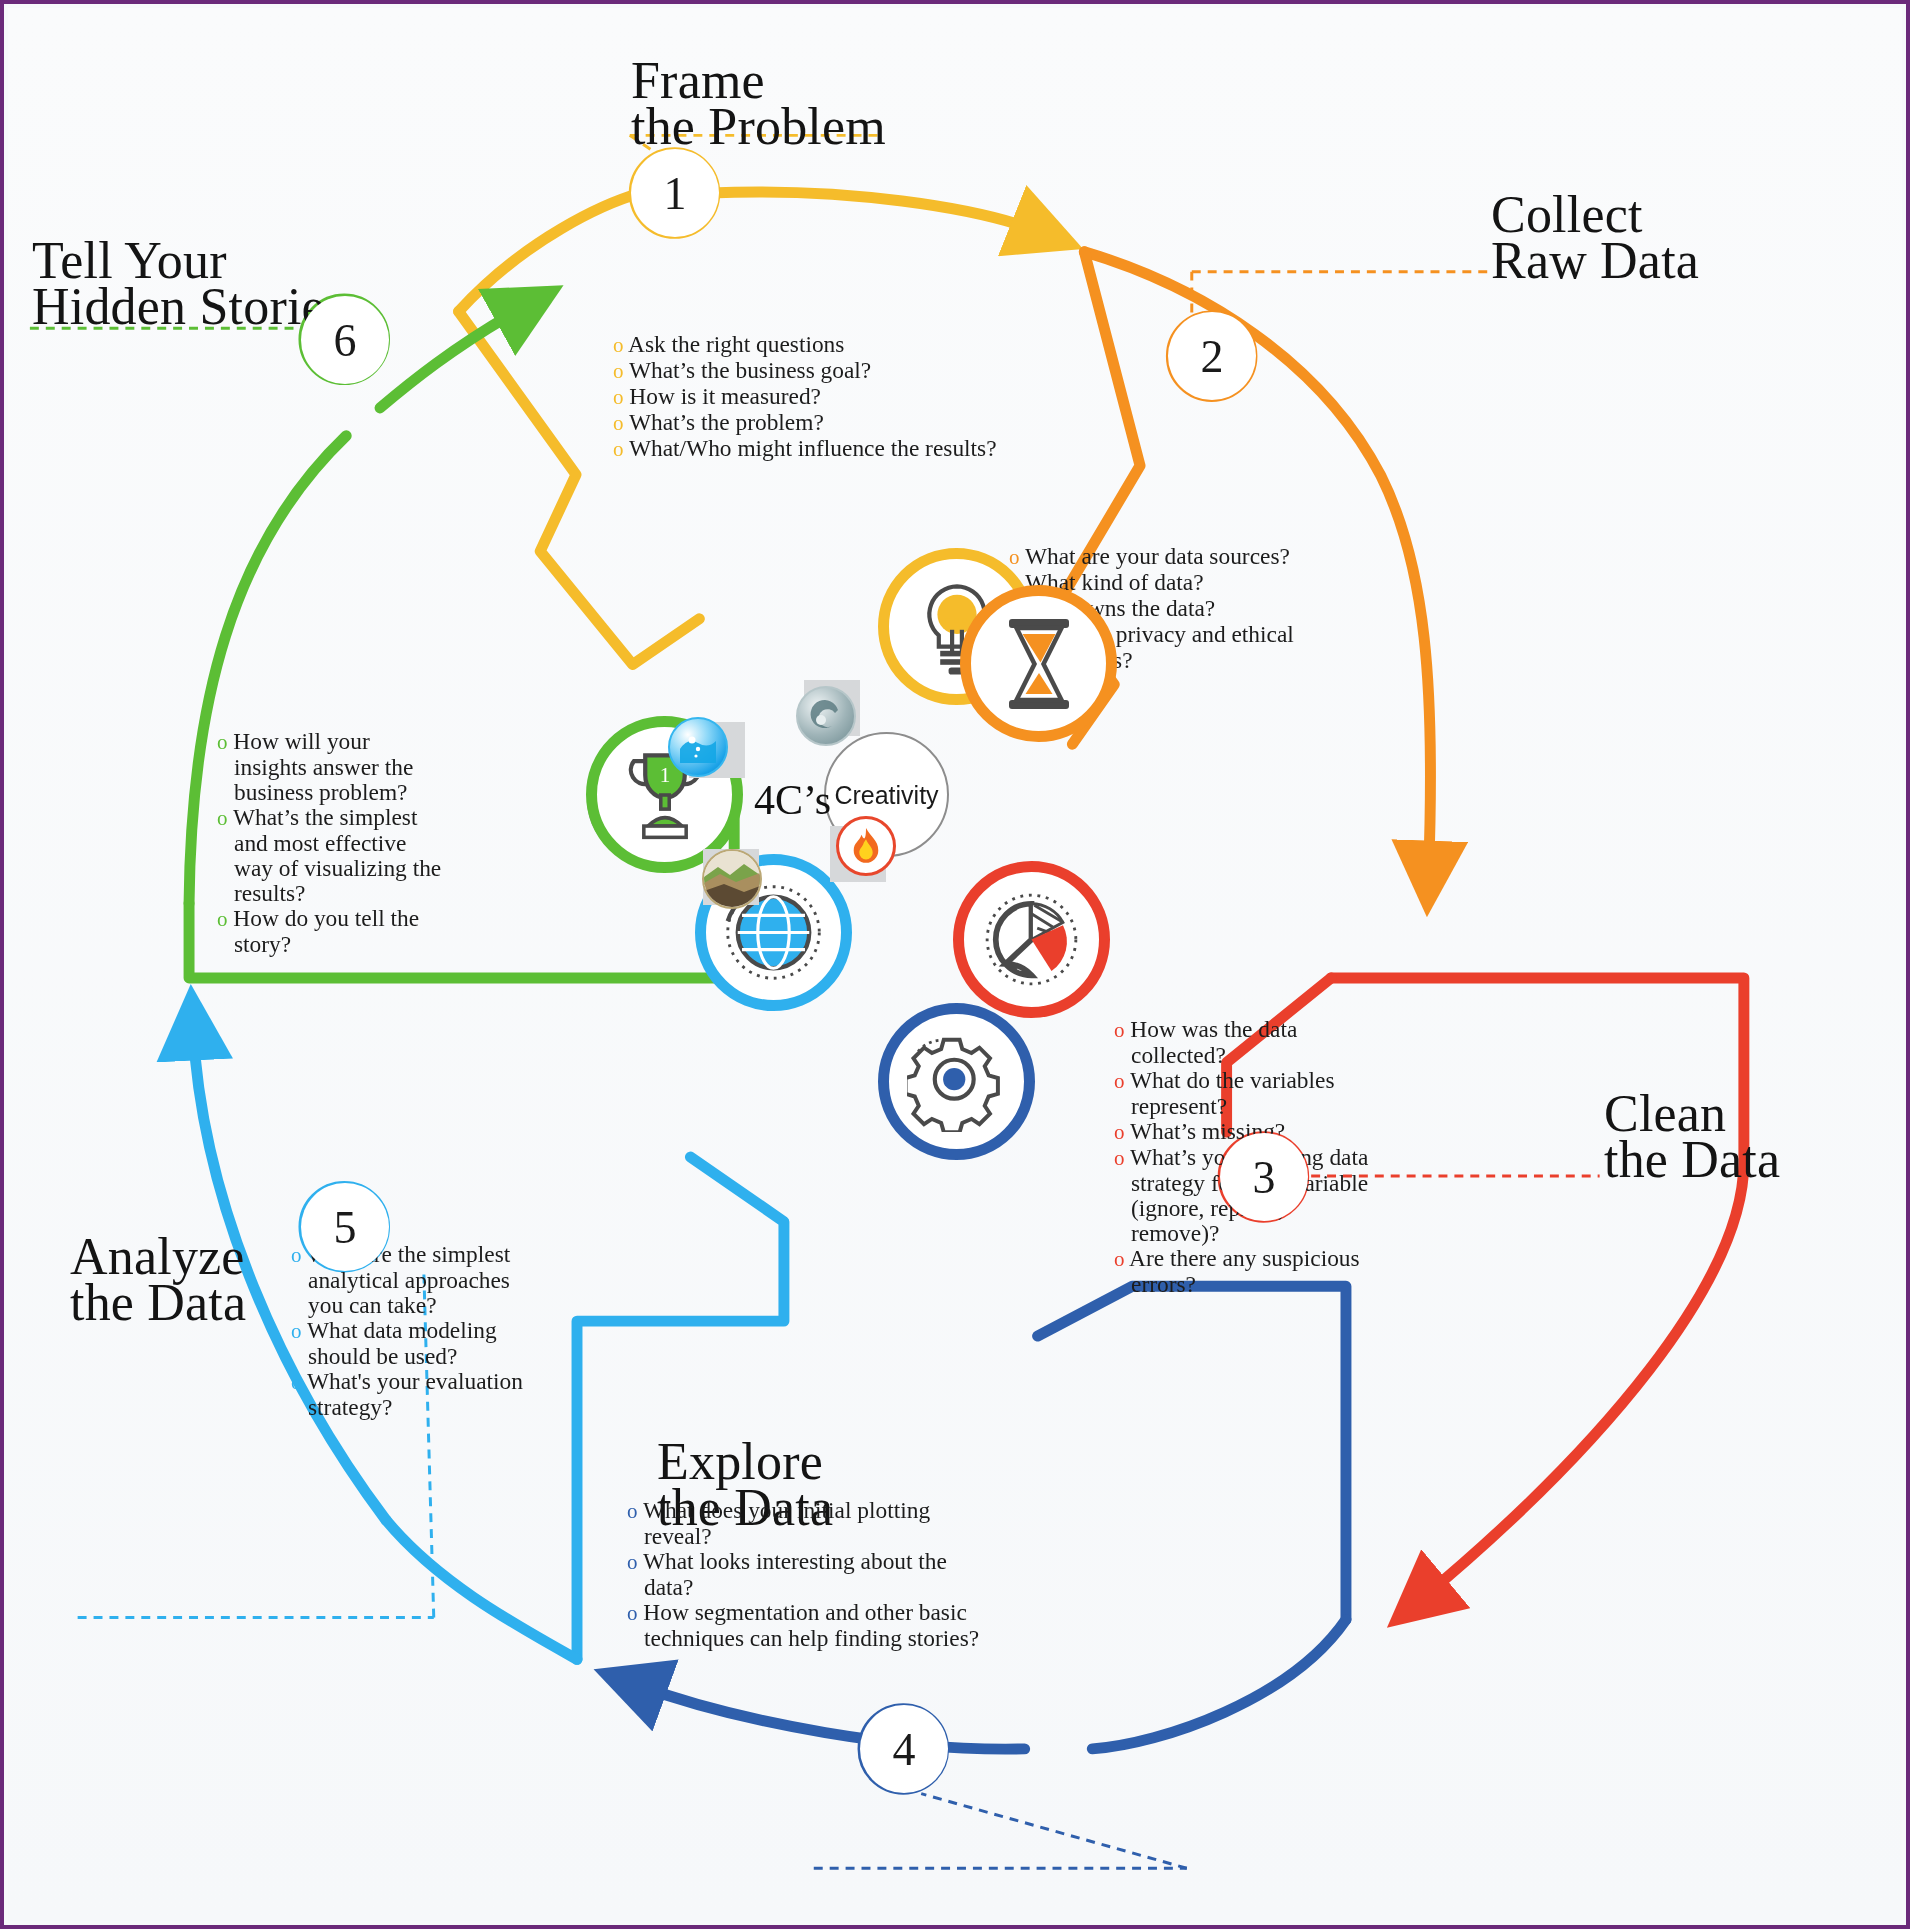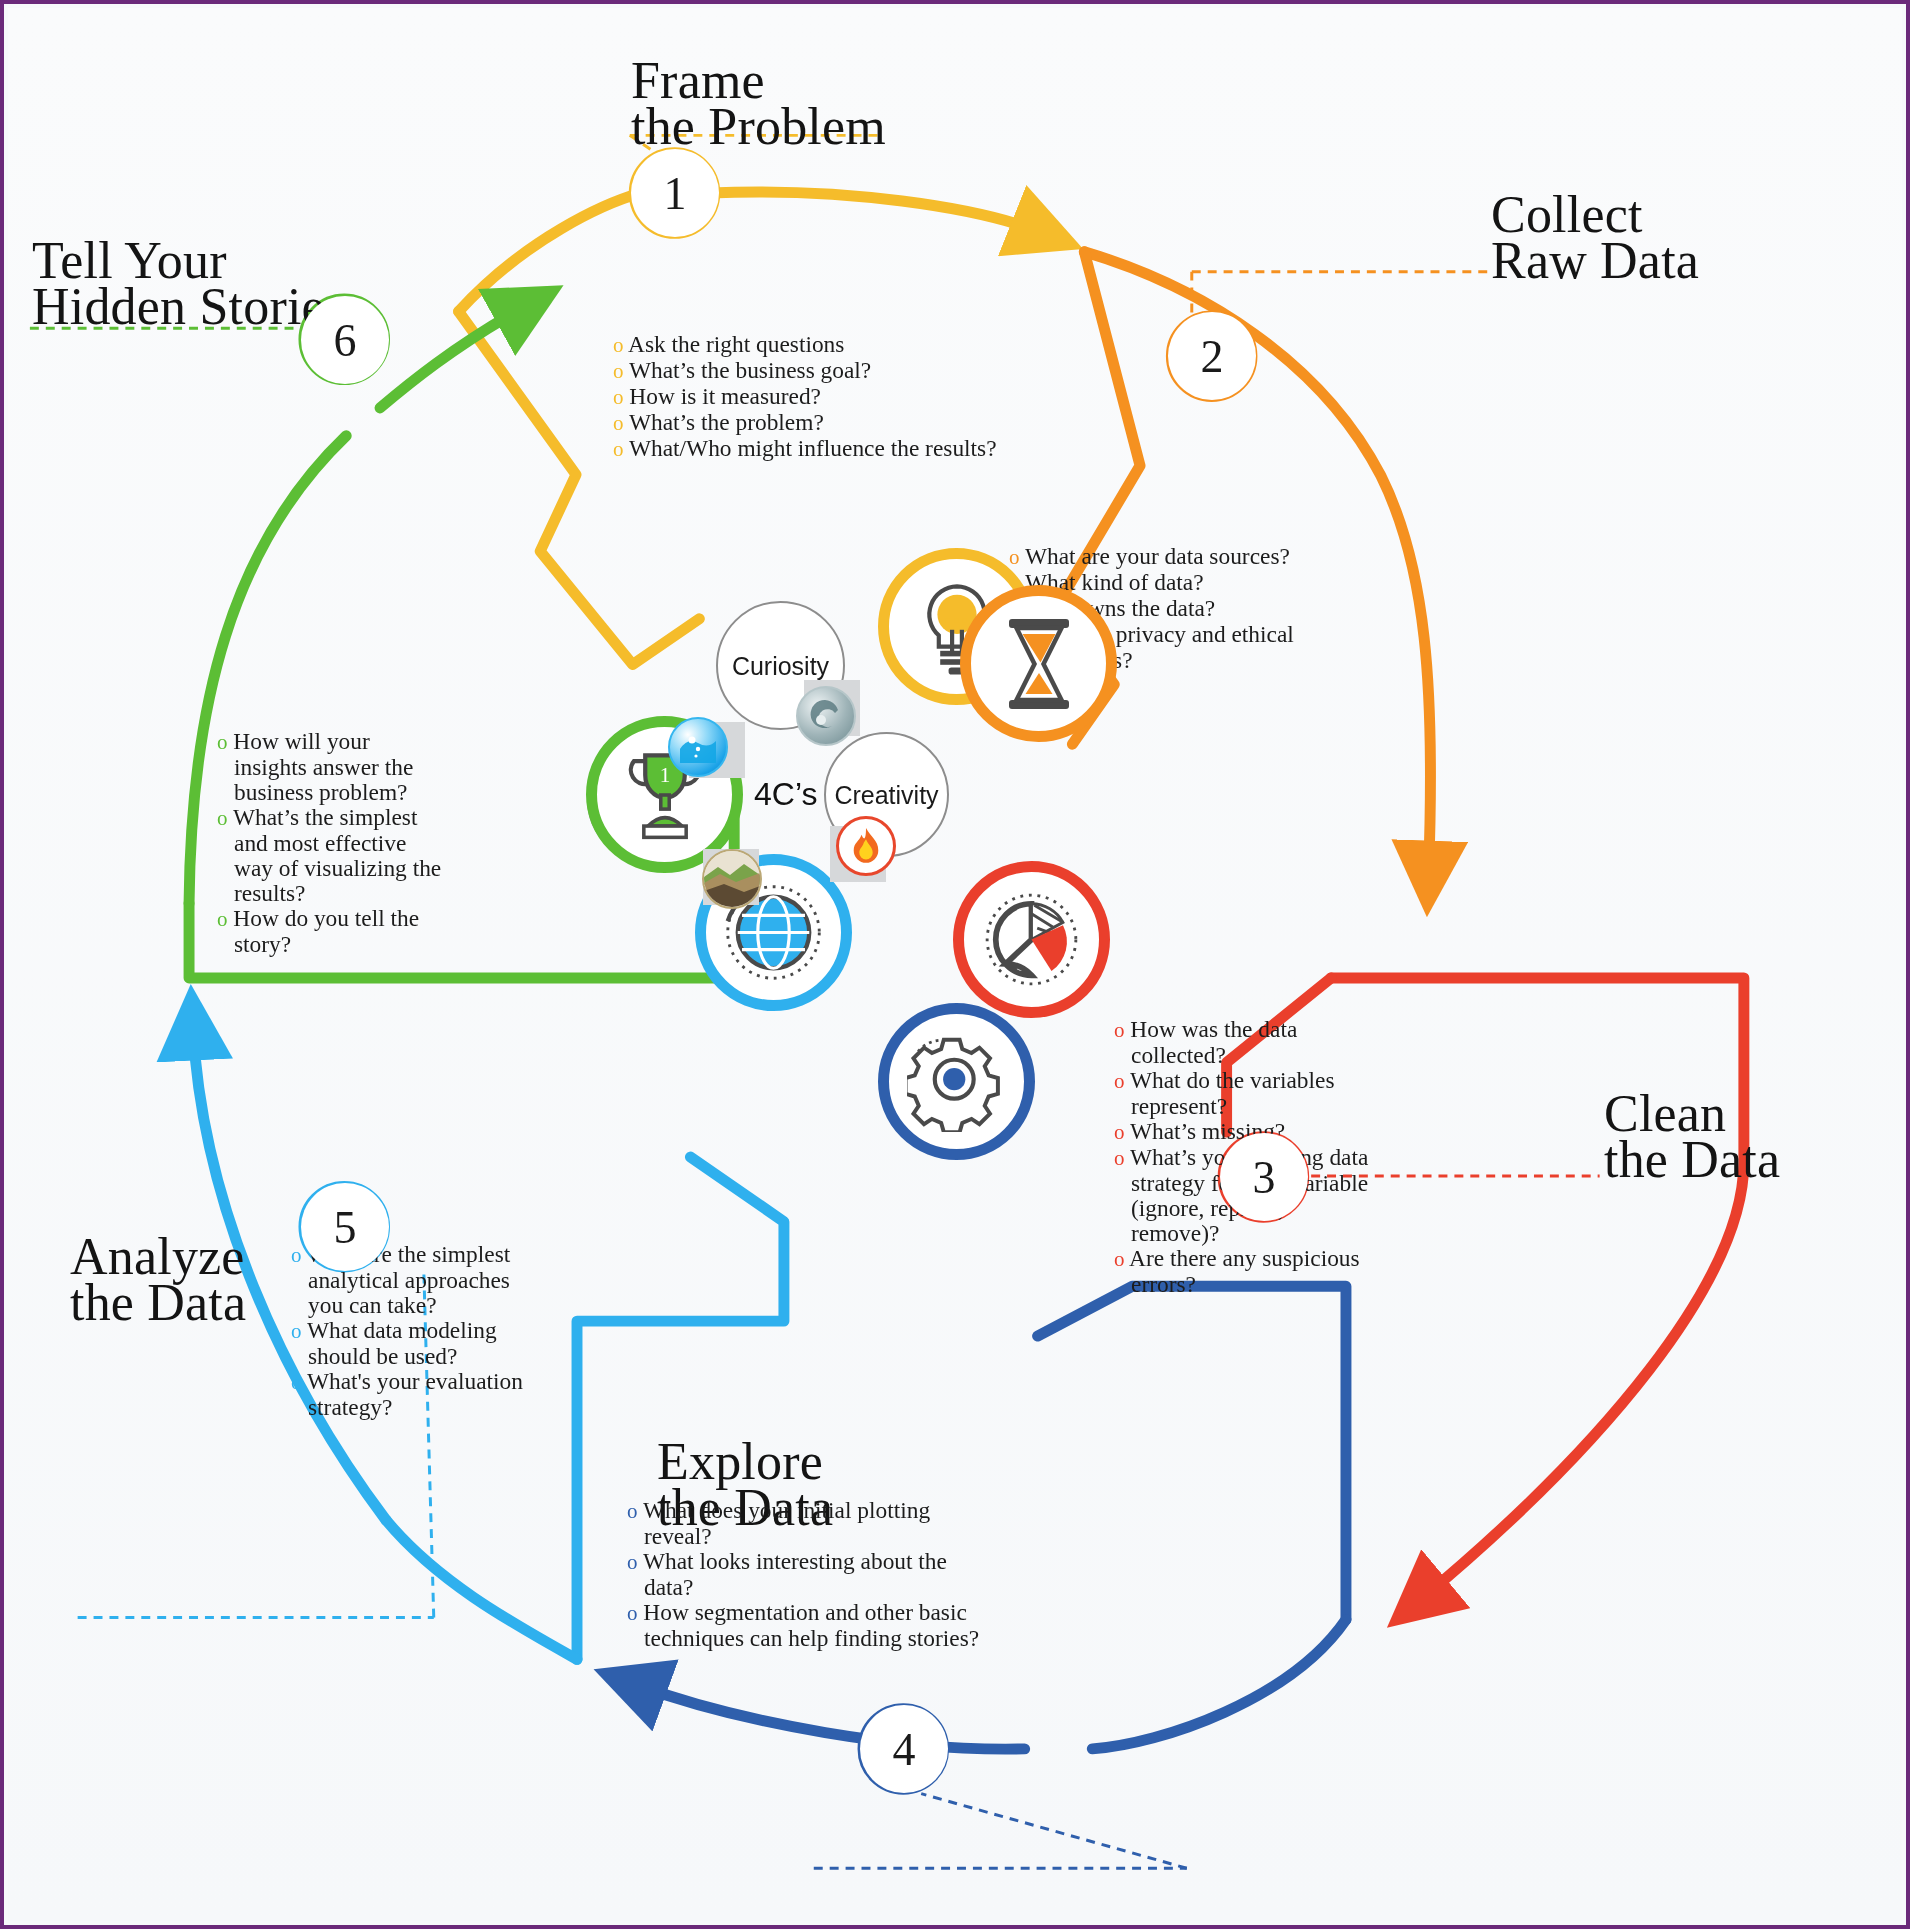--- a/index.html
+++ b/index.html
@@ -82,22 +82,22 @@
     text-align:center;
     font-family:"Liberation Sans", sans-serif;
     font-size:25px;
     line-height:30px;
     color:#1a1a1a;
     white-space:pre-line;
     z-index:3;
   }
   #c-center{
     position:absolute;
-    font-family:Liberation Sans, sans-serif;
-    font-size:32px;
+    font-family:Liberation Serif, serif;
+    font-size:42px;
     color:#111;
     z-index:4;
   }
   .c-badge{
     position:absolute;
     width:60px;height:60px;border-radius:50%;
     z-index:7;
     display:flex;align-items:center;justify-content:center;
     box-sizing:border-box;
   }
@@ -340,23 +340,20 @@
     <span class="b"><span class="o" style="color:#2fb0ee">o</span> <span>What data modeling should be used?</span></span>
     <span class="b"><span class="o" style="color:#2fb0ee">o</span> <span>What's your evaluation strategy?</span></span>
   </div>
 
   <div class="bullets" style="left:209px;top:721px;width:231px;">
     <span class="b"><span class="o" style="color:#5cbe35">o</span> <span>How will your insights answer the business problem?</span></span>
     <span class="b"><span class="o" style="color:#5cbe35">o</span> <span>What’s the simplest and most effective way of visualizing the results?</span></span>
     <span class="b"><span class="o" style="color:#5cbe35">o</span> <span>How do you tell the story?</span></span>
   </div>
 
-  <div class="c-circle" style="left:708px;top:593px;width:125px;height:125px;">
-    <span>Curiosity</span>
-  </div>
   <div class="c-shadow" style="left:796px;top:672px;"></div>
   <div class="c-badge" style="left:788px;top:678px;background:radial-gradient(circle at 35% 32%,#eef3f4 0%,#9fb4b8 55%,#6d8a8f 100%);border:2px solid #b6c6c9;">
     <svg width="40" height="40" viewBox="0 0 40 40">
       <path d="M32 14 a14 14 0 1 0 -6 16 a9 9 0 1 1 3-13" fill="#5d7c82" opacity=".85"></path>
       <circle cx="15" cy="24" r="5" fill="#e8eff0"></circle>
     </svg>
   </div>
 
   <div class="c-circle" style="left:816px;top:724px;width:121px;height:121px;">
     <span>Creativity</span>

